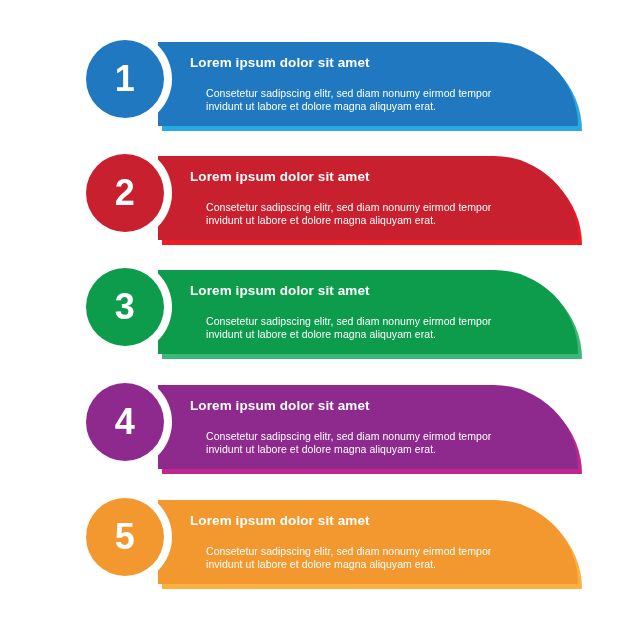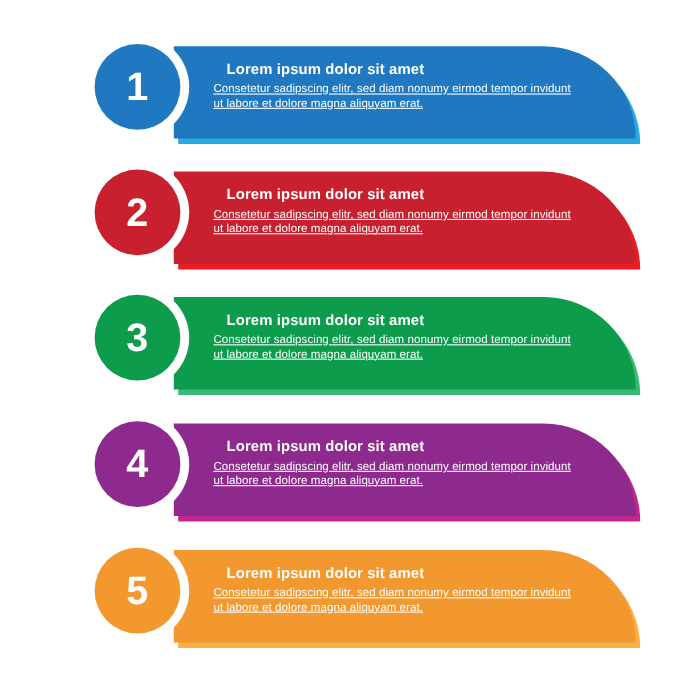--- a/index.html
+++ b/index.html
@@ -62,31 +62,30 @@
     top: 13px;
     width: 340px;
     color: #ffffff;
   }
 
   .bar-title {
     font-size: 13.5px;
     font-weight: bold;
     letter-spacing: 0.1px;
     line-height: 16px;
-    margin: 0 0 2px 16px;
+    margin: 0 0 2px 0;
     white-space: nowrap;
   }
 
   .bar-desc {
     font-size: 10.5px;
     font-weight: normal;
     line-height: 12.5px;
-    margin: 4px;
+    margin: 16px;
     letter-spacing: 0.05px;
-    text-decoration: underline;
   }
 
   
   .circle-holder {
     position: absolute;
     left: 78px;
     top: 0px;
     width: 94px;
     height: 94px;
     border-radius: 50%;

